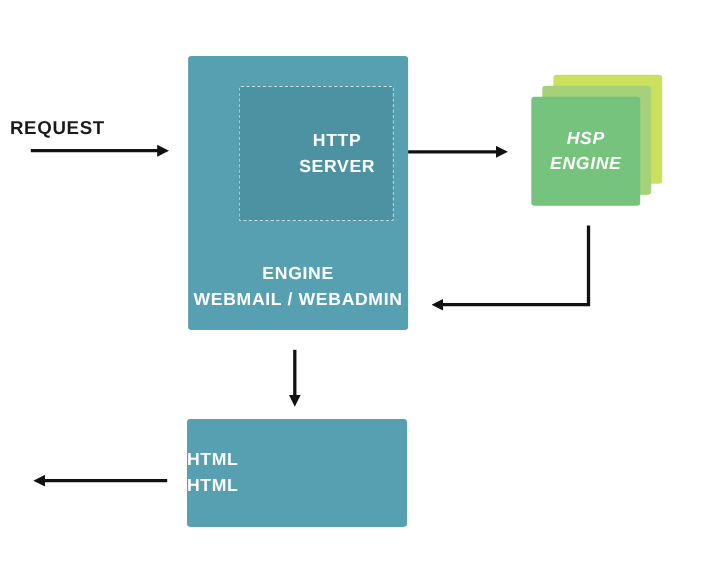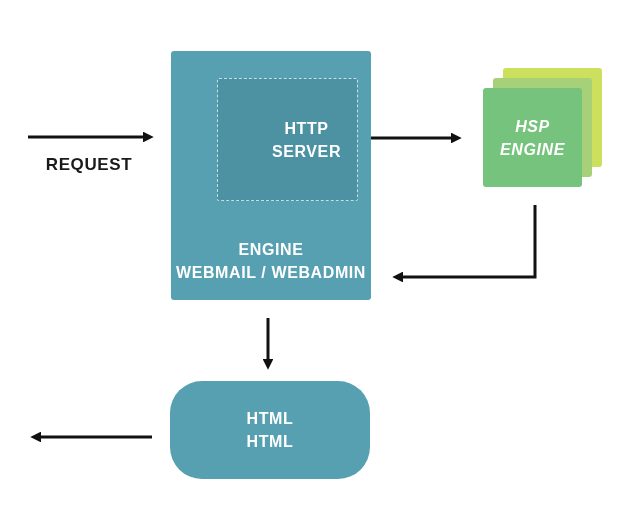--- a/index.html
+++ b/index.html
@@ -24,26 +24,25 @@
   .arrow-line {
     stroke: var(--arrow);
     stroke-width: 3;
     fill: none;
   }
   #arrowhead path { fill: var(--arrow); }
 
   .flow-label {
     position: absolute;
     width: 160px;
-    text-align: center;
+    text-align: left;
     font-size: 17px;
     font-weight: 700;
     letter-spacing: 0.6px;
     color: var(--label-text);
-    margin-top: 48px;
   }
   .request-label  { left: 9px;  top: 107px; }
   .response-label { left: 9px;  top: 407px; }
 
   .node {
     position: absolute;
     border-radius: 3px;
   }
   .engine-box {
     left: 171px; top: 51px;
@@ -96,22 +95,20 @@
     display: flex;
     align-items: center;
     justify-content: center;
   }
   .html-page-box {
     left: 170px; top: 381px;
     width: 200px; height: 98px;
     background: var(--engine-box);
     display: flex;
     align-items: center;
-    justify-content: center;
-    border-radius: 32px;
   }
 </style>
 </head>
 <body>
 
 <div class="canvas">
 
   <svg class="arrows" viewBox="0 0 643 528" xmlns="http://www.w3.org/2000/svg">
     <defs>
       <marker id="arrowhead" markerUnits="strokeWidth" markerWidth="3.6" markerHeight="3.6" viewBox="0 0 10 10" refX="1" refY="5" orient="auto">

